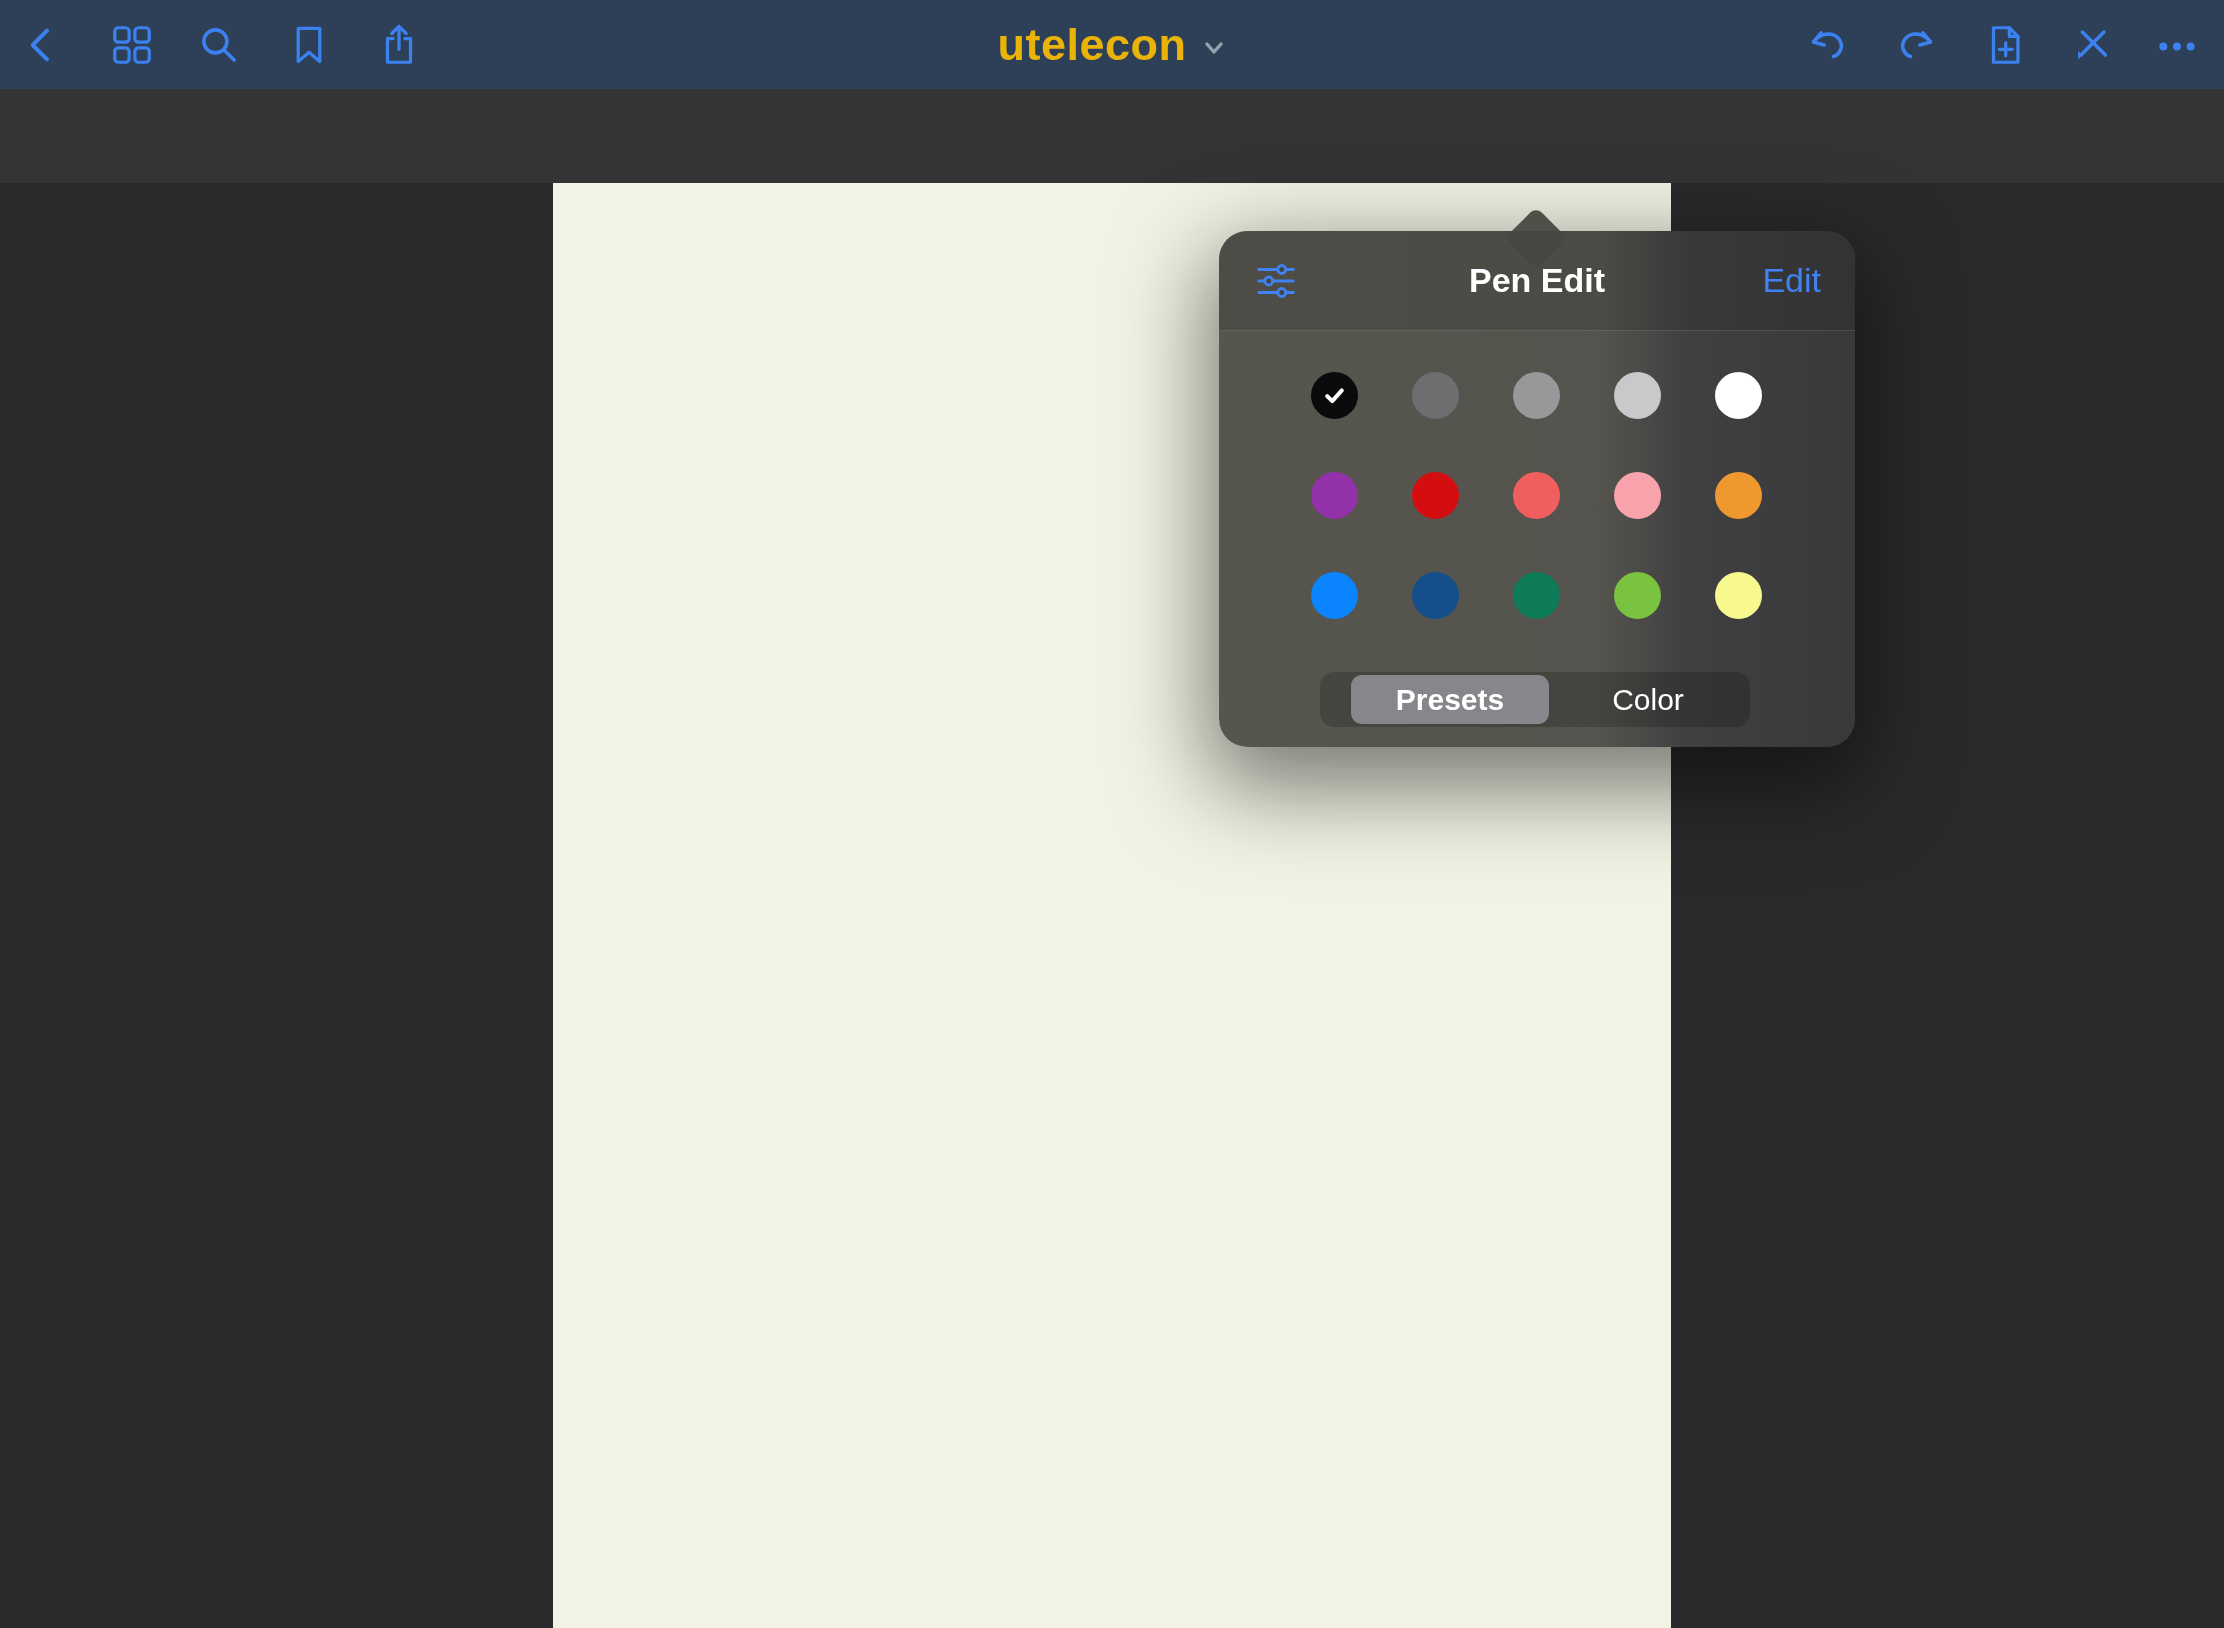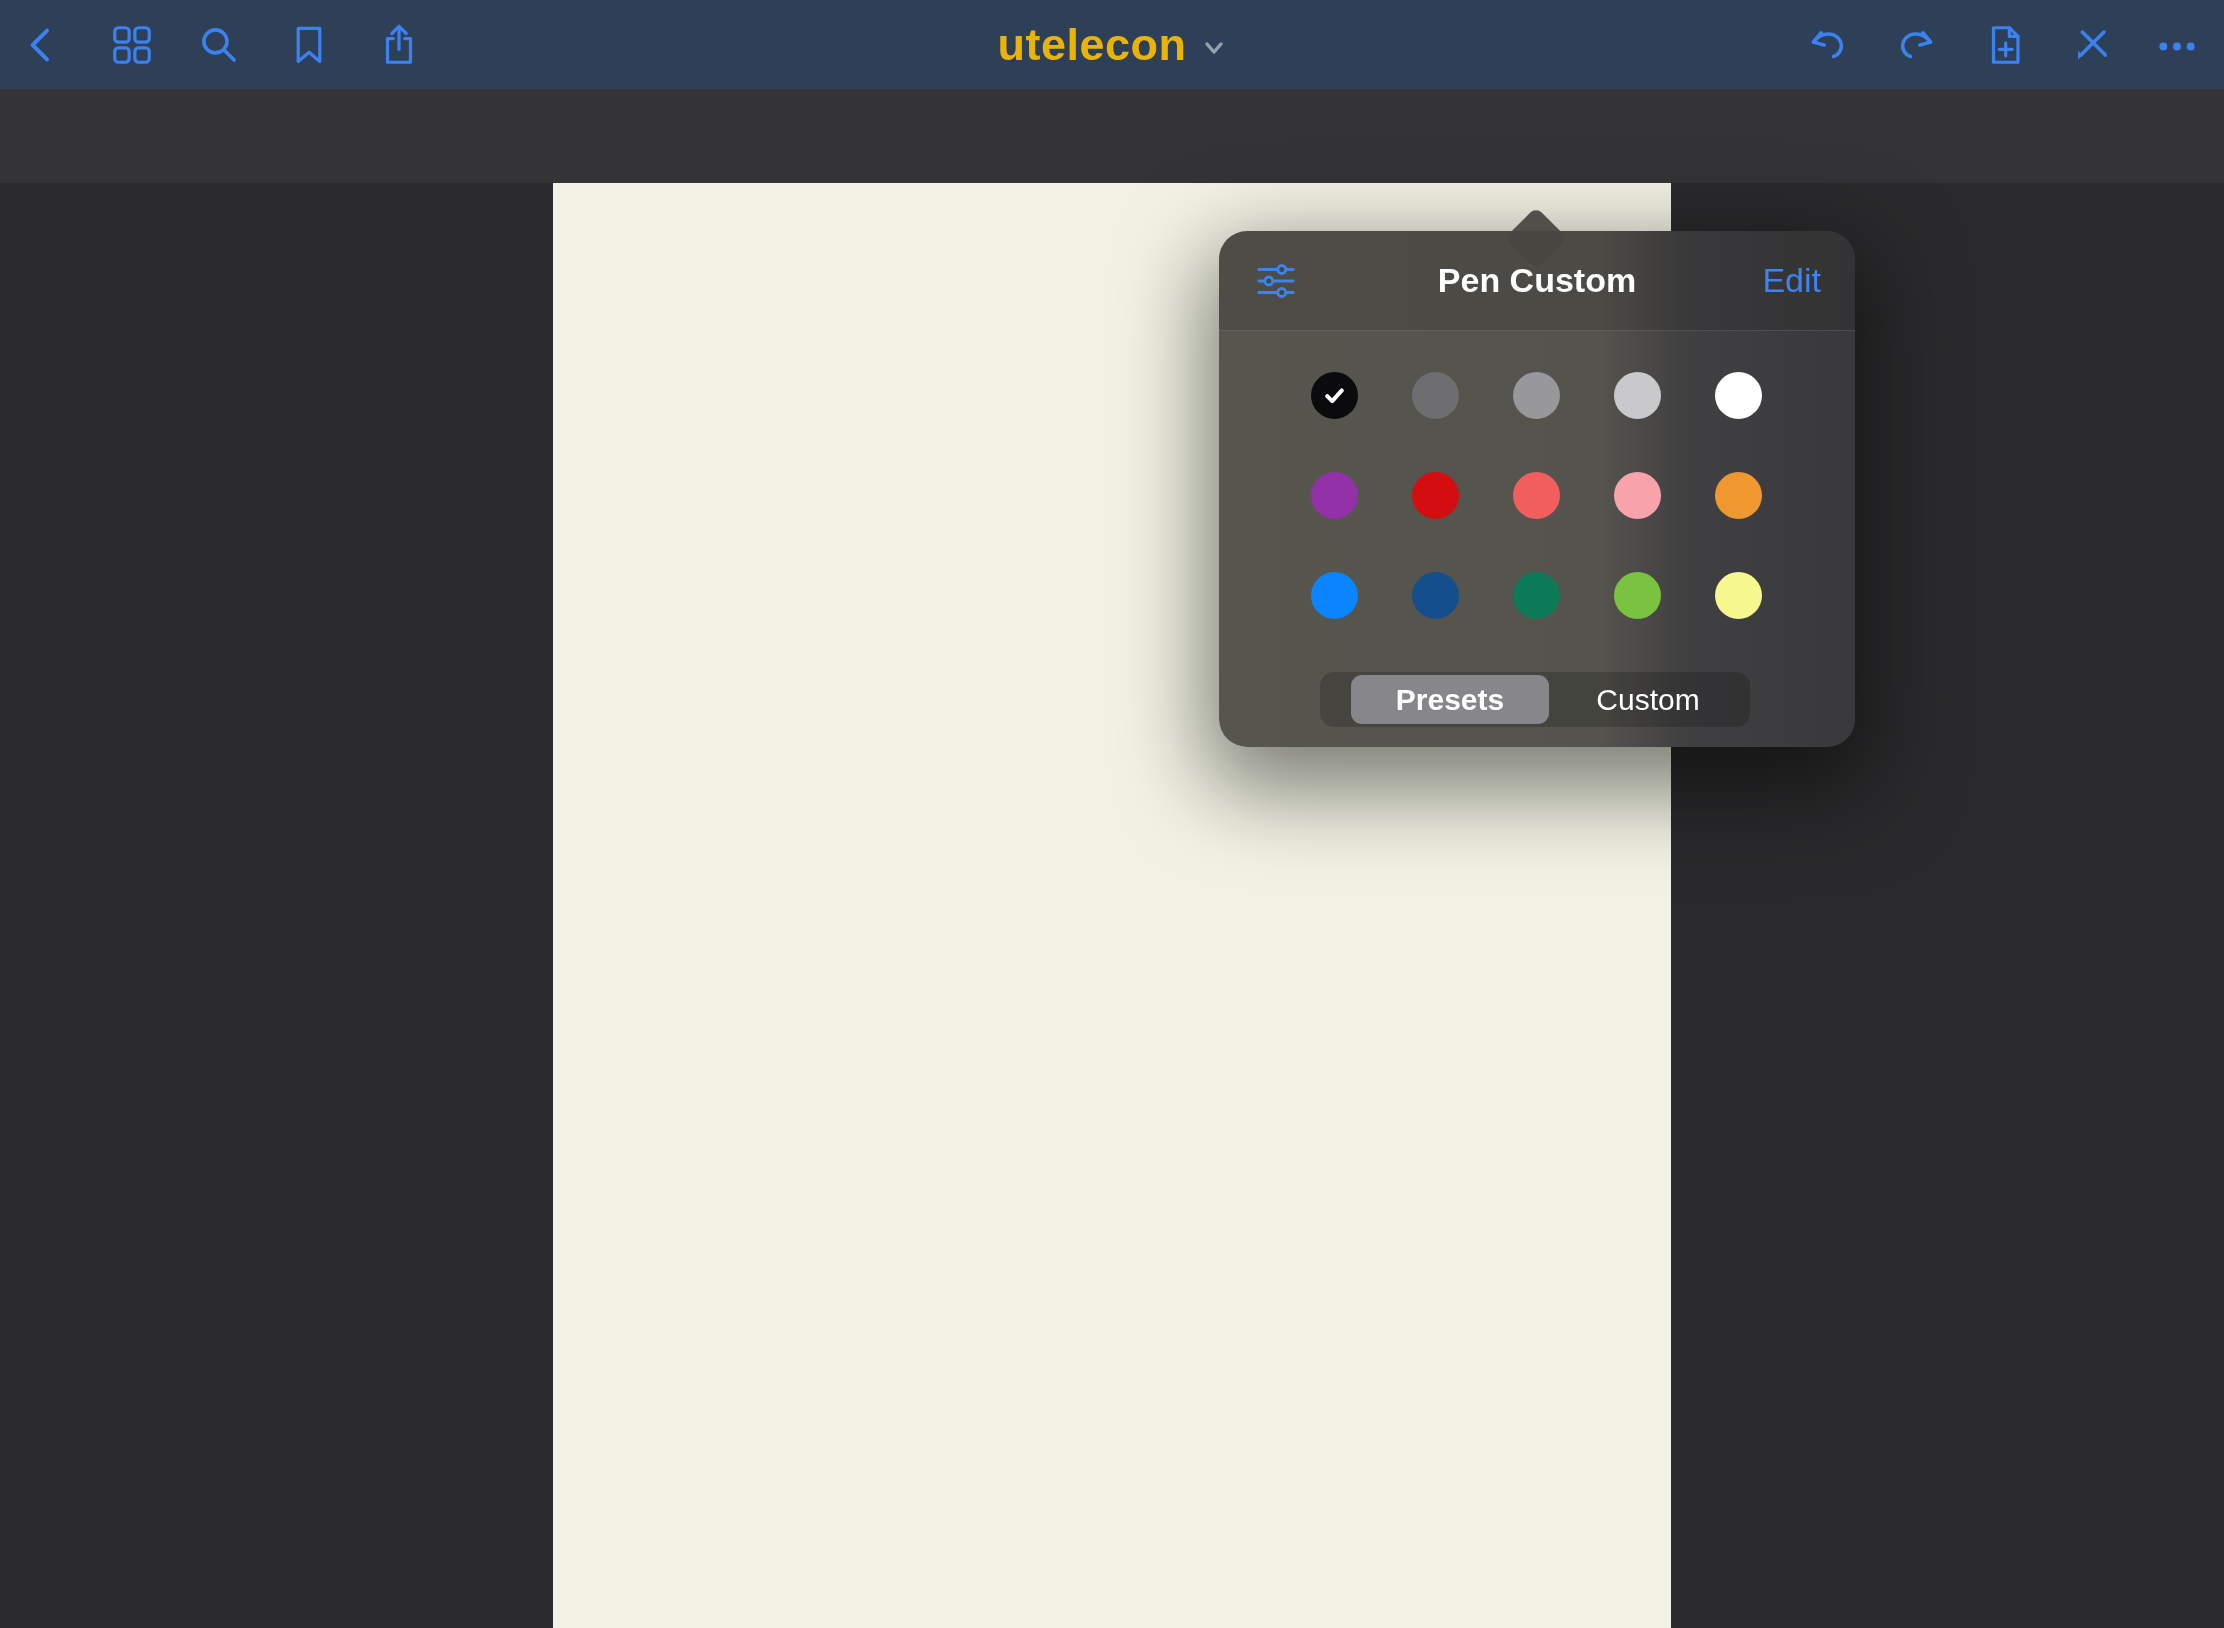--- a/index.html
+++ b/index.html
@@ -294,21 +294,21 @@
       <div class="sliders-btn">
         <svg viewBox="0 0 64 64" fill="none" stroke="currentColor" stroke-width="4" stroke-linecap="round">
             <line x1="8" y1="16" x2="56" y2="16"></line>
             <line x1="8" y1="32" x2="56" y2="32"></line>
             <line x1="8" y1="48" x2="56" y2="48"></line>
             <circle cx="40" cy="16" r="5.5" fill="#46463f"></circle>
             <circle cx="22" cy="32" r="5.5" fill="#46463f"></circle>
             <circle cx="40" cy="48" r="5.5" fill="#46463f"></circle>
           </svg>
       </div>
-      <div class="pop-title">Pen Custom</div>
+      <div class="pop-title">Pen Edit</div>
       <div class="edit-link">Edit</div>
     </div>
 
     <div class="swatch-grid">
         <div class="swatch" style="background: rgb(11, 11, 13);">
           <svg class="check" viewBox="0 0 24 24" fill="none" stroke="#fff" stroke-width="3.6" stroke-linecap="round" stroke-linejoin="round">
             <path d="M5.5 12.5 L10 17 L18.5 7.5"></path>
           </svg>
         </div>
         <div class="swatch" style="background: rgb(110, 110, 113);"></div>
@@ -322,17 +322,17 @@
         <div class="swatch" style="background: rgb(239, 152, 48);"></div>
         <div class="swatch" style="background: rgb(10, 132, 255);"></div>
         <div class="swatch" style="background: rgb(21, 79, 139);"></div>
         <div class="swatch" style="background: rgb(14, 123, 88);"></div>
         <div class="swatch" style="background: rgb(121, 195, 64);"></div>
         <div class="swatch" style="background: rgb(247, 249, 143);"></div>
       </div>
 
     <div class="segmented">
       <div class="segment selected">Presets</div>
-      <div class="segment">Custom</div>
+      <div class="segment">Color</div>
     </div>
   </div>
 
 </div>
 
 </body></html>

